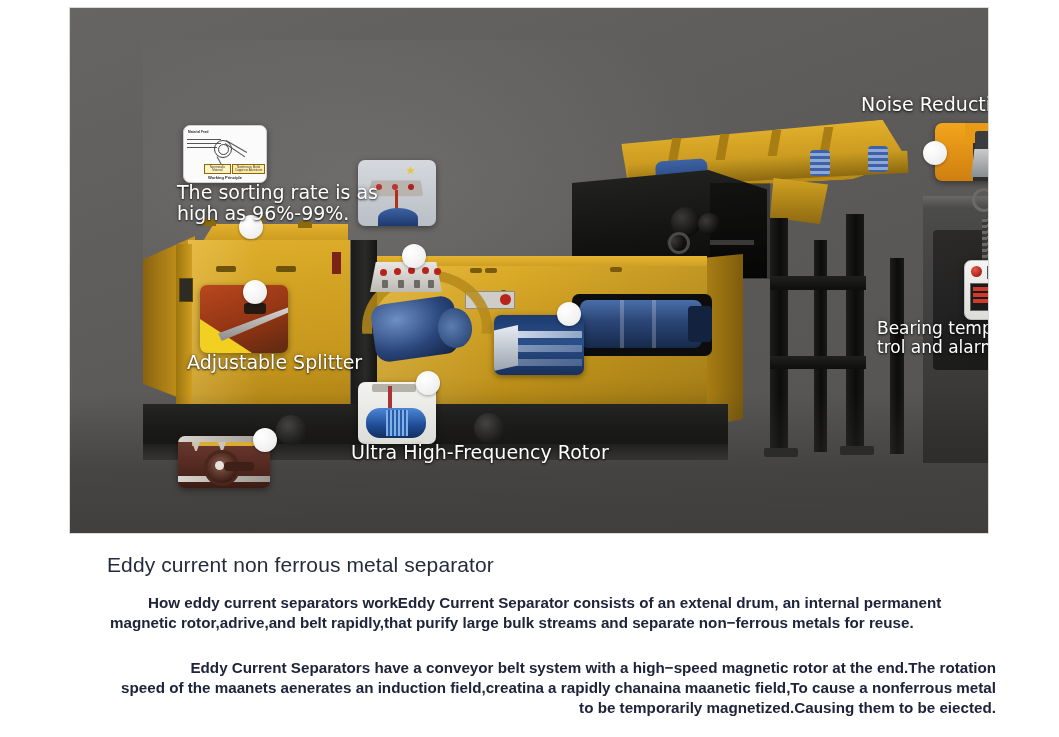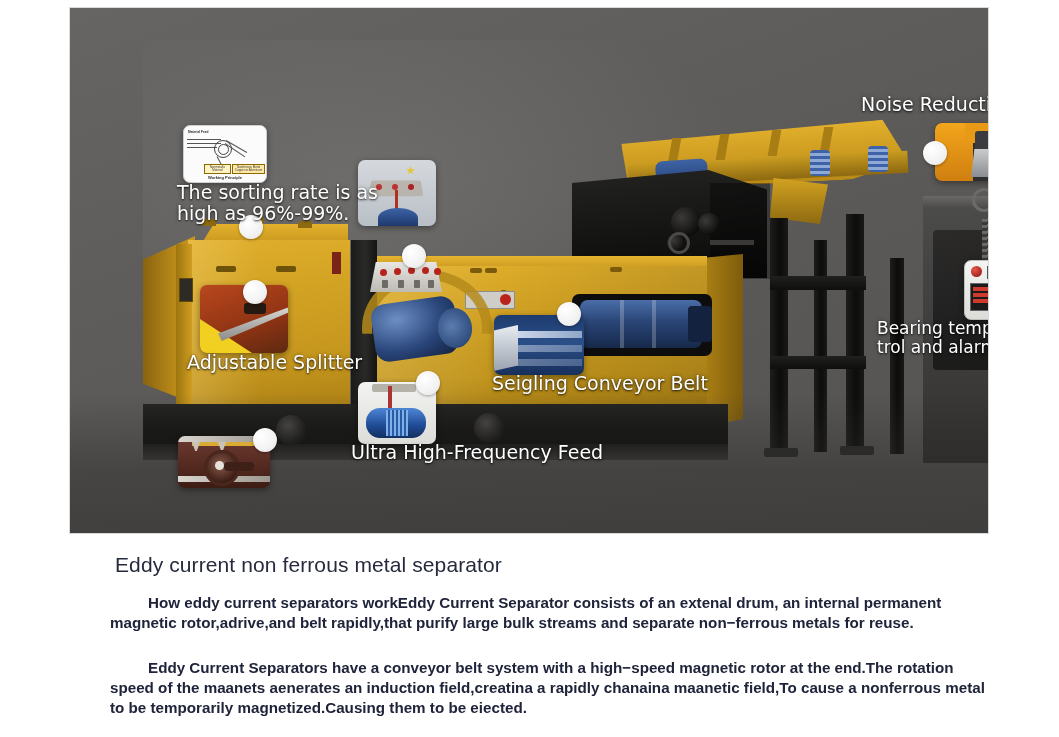--- a/index.html
+++ b/index.html
@@ -273,32 +273,32 @@
   
   .tb-ctrl{left:894px;top:252px;width:80px;height:58px;background:linear-gradient(180deg,#f4f4f2,#dcdcd9);border:1px solid #bdbdba;}
   .tb-ctrl .redbtn{position:absolute;left:6px;top:5px;width:11px;height:11px;border-radius:50%;background:radial-gradient(circle at 35% 32%,#e8564a,#8c110b);}
   .tb-ctrl .disp{position:absolute;left:22px;top:5px;width:24px;height:11px;background:#151515;border:1px solid #555;}
   .tb-ctrl .ctl{position:absolute;left:5px;top:22px;width:20px;height:26px;background:#1b1b1b;border:1px solid #666;}
   .tb-ctrl .ctl u{position:absolute;left:2px;width:15px;height:4px;background:#cc3b2b;display:block;text-decoration:none;}
 
   
   .textwrap{position:absolute;left:0;top:533px;width:1059px;}
   h1.title{
-    position:absolute;left:115px;top:20px;margin:0;
+    position:absolute;left:107px;top:20px;margin:0;
     font-size:21px;font-weight:400;color:#262a3d;letter-spacing:.1px;
     font-family:"Liberation Sans",sans-serif;
   }
   p.para{
     position:absolute;margin:0;color:#20243a;font-weight:bold;
     font-size:15.2px;line-height:1.30;
     font-family:"Liberation Sans",sans-serif;
     width:886px;left:110px;text-indent:38px;
   }
   p.p1{top:60px;}
-  p.p2{top:125px;}
+  p.p2{top:125px;text-align:right;}
 </style>
 </head>
 <body>
 
 <div class="page">
 
   <div class="photo">
     <div class="photo-inner">
       <div class="bgglow"></div>
 
@@ -475,23 +475,22 @@
       <div class="dot" style="left:183px;top:420px;"></div>
 
       <div class="label big" style="left:107px;top:174px;">The sorting rate is as
 high as 96%-99%.</div>
 
 
       <div class="label big" style="left:791px;top:86px;">Noise Reduction Design</div>
 
       <div class="label big" style="left:117px;top:344px;">Adjustable Splitter</div>
 
-      <div class="label big" style="left:422px;top:365px;">Seigling Conveyor Belt</div>
-
-      <div class="label big" style="left:281px;top:434px;">Ultra High-Frequency Feed</div>
+
+      <div class="label big" style="left:281px;top:434px;">Ultra High-Frequency Rotor</div>
 
 
       <div class="label" style="left:807px;top:311px;font-size:17px;">Bearing temperature con-
 trol and alarm device</div>
     </div>
   </div>
 
   <div class="textwrap">
     <h1 class="title">Eddy current non ferrous metal separator</h1>
     <p class="para p1">How eddy current separators workEddy Current Separator consists of an extenal drum, an internal permanent magnetic rotor,adrive,and belt rapidly,that purify large bulk streams and separate non−ferrous metals for reuse.</p>

